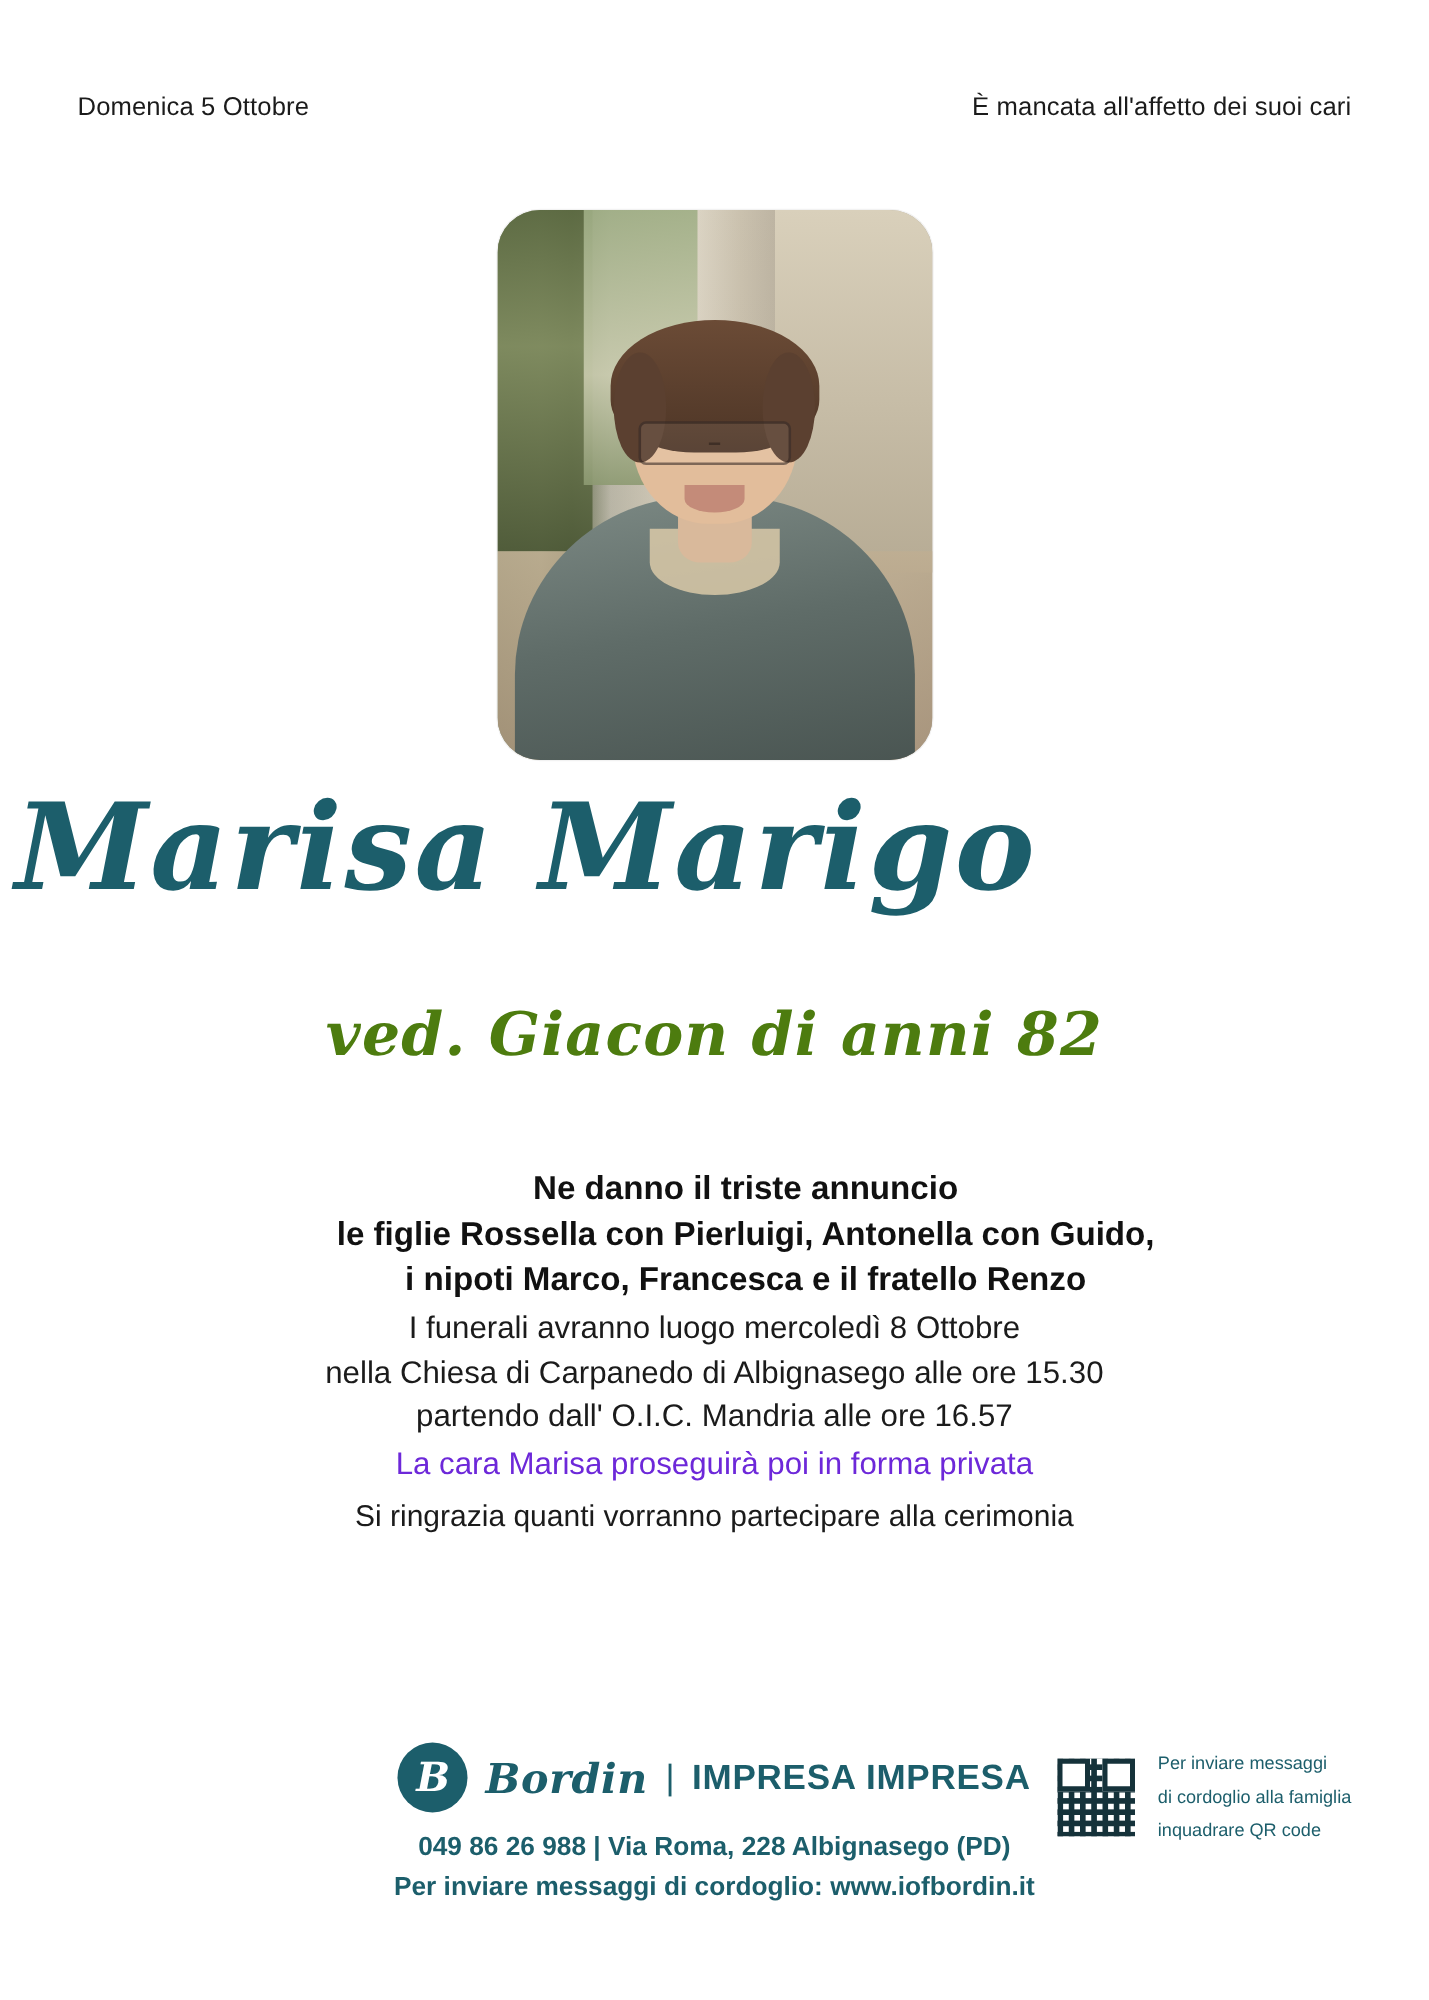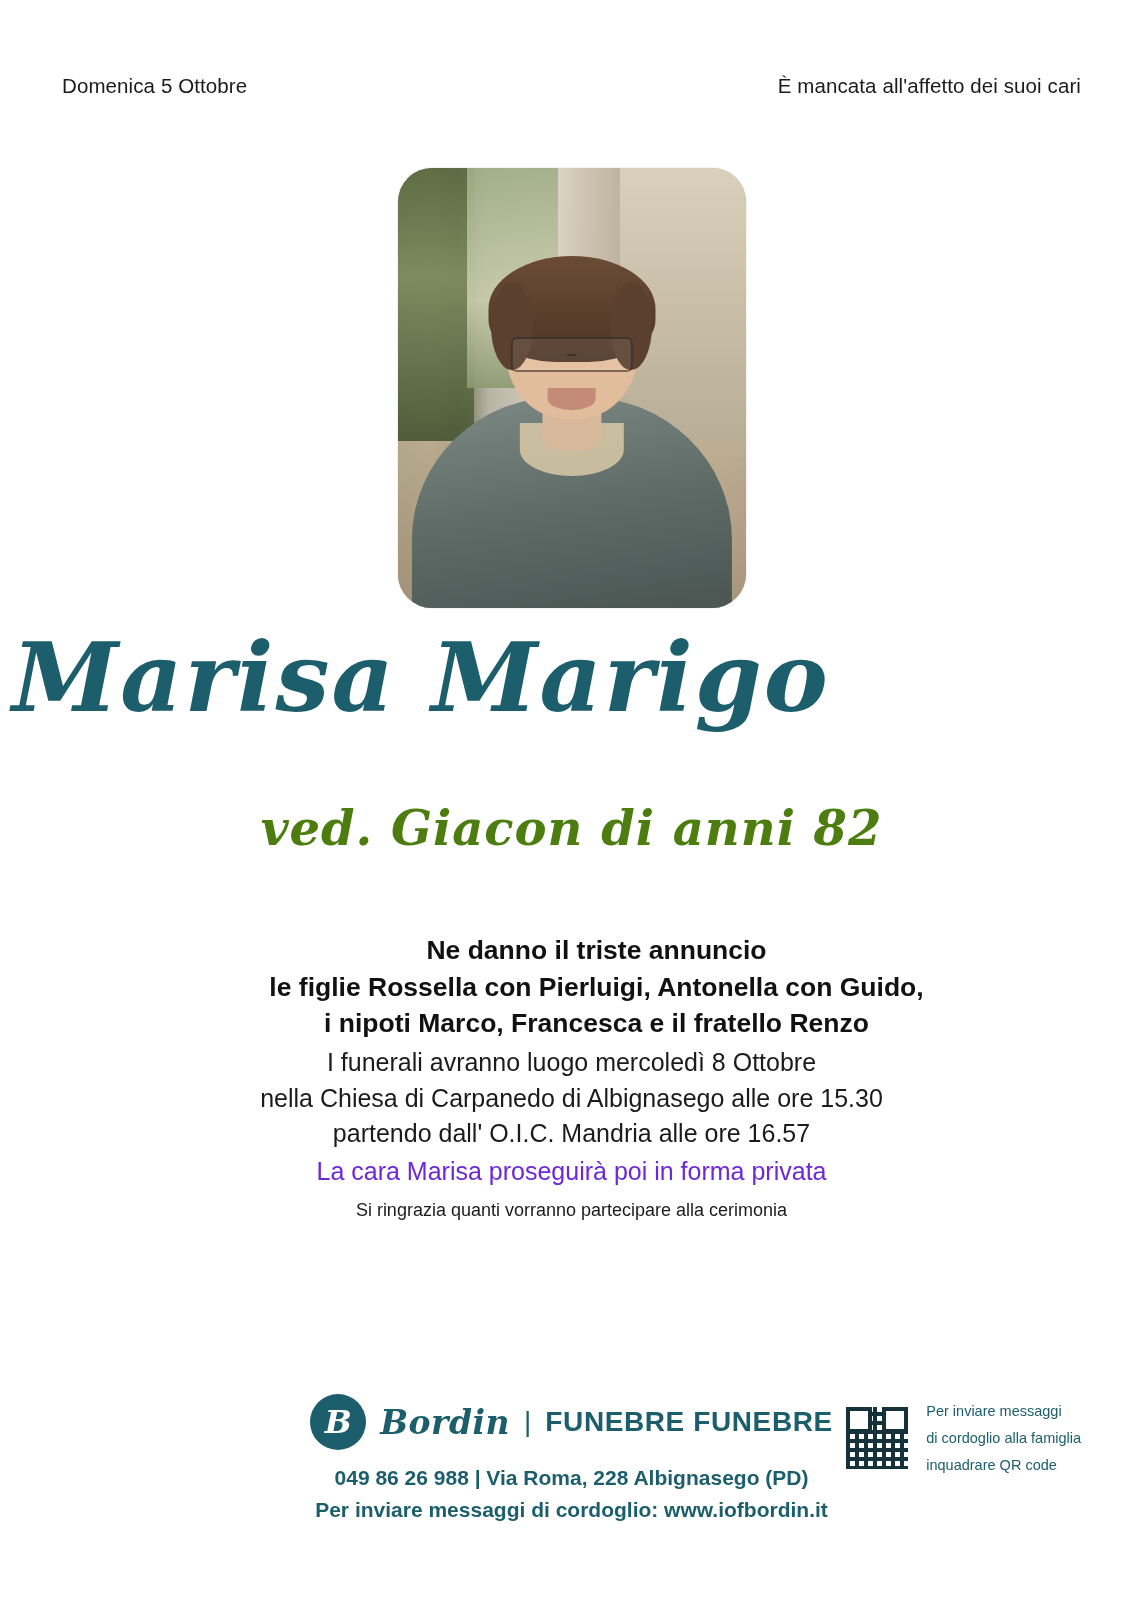--- a/index.html
+++ b/index.html
@@ -231,21 +231,21 @@
     text-align: center;
     font-size: 25px;
     color: #6d28d9;
   }
   .note2 {
     position: absolute;
     top: 1200px;
     left: 0;
     width: 100%;
     text-align: center;
-    font-size: 18px;
+    font-size: 24px;
     color: #1b1b1b;
   }
   .place-date {
     position: absolute;
     top: 1313px;
     left: 0;
     width: 100%;
     text-align: center;
     font-style: italic;
     font-size: 21px;
@@ -391,21 +391,21 @@
   </div>
 
   <div class="note1">La cara Marisa proseguirà poi in forma privata</div>
   <div class="note2">Si ringrazia quanti vorranno partecipare alla cerimonia</div>
 
 
   <div class="brand-row">
     <div class="brand-mark">B</div>
     <div class="brand-name">Bordin</div>
     <div class="brand-sep">|</div>
-    <div class="brand-sub">FUNEBRE FUNEBRE</div>
+    <div class="brand-sub">IMPRESA IMPRESA</div>
   </div>
 
   <div class="contact">
     <span>049 86 26 988 | Via Roma, 228 Albignasego (PD)</span>
     <span class="line2">Per inviare messaggi di cordoglio: www.iofbordin.it</span>
   </div>
 
   <div class="qr-block">
     <div class="qr"></div>
     <div class="qr-text">

